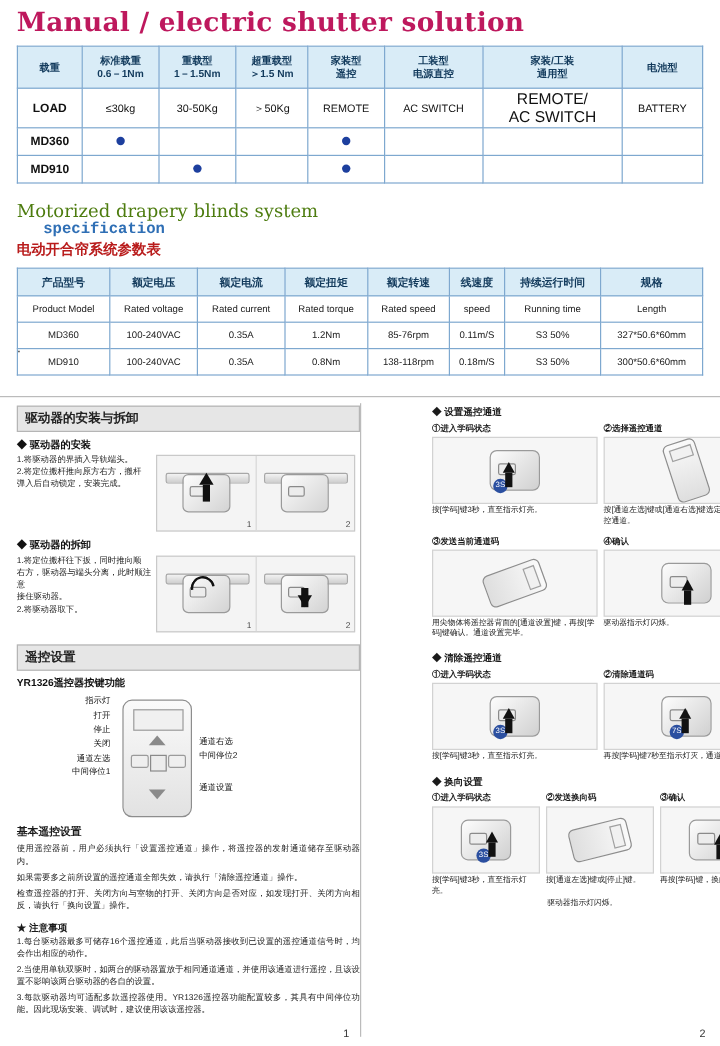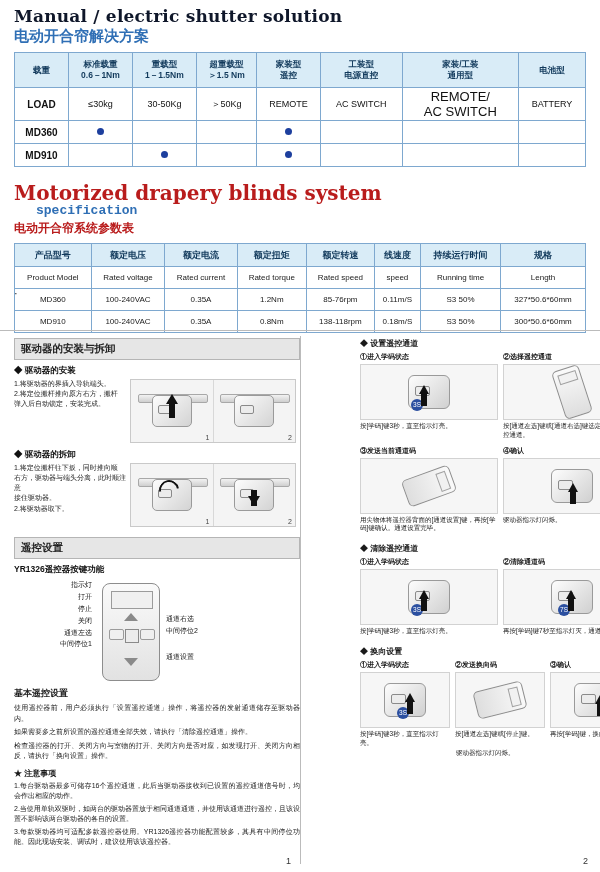--- a/index.html
+++ b/index.html
@@ -10,29 +10,29 @@
     color:#1a1a1a;
     position:relative;
     overflow:hidden;
   }
   .page{position:relative;width:600px;height:872px;}
 
   
   .top-sec{padding:6px 14px 0 14px;}
   .h-en{
     font-family:"DejaVu Serif", serif;
-    font-size:17px;font-weight:bold;color:#0f172a;letter-spacing:0.2px;
+    font-size:22px;font-weight:bold;color:#be185d;letter-spacing:0.2px;
   }
   .h-cn{
     font-size:15px;font-weight:bold;color:#2f6fb5;margin-top:1px;
     font-family:"DejaVu Sans", sans-serif;
   }
   .h2-en{
     font-family:"DejaVu Serif", serif;
-    font-size:20px;font-weight:bold;color:#b91c1c;
+    font-size:15px;font-weight:normal;color:#4d7c0f;
   }
   .h2-en2{
     font-family:Liberation Mono, monospace;
     font-size:13px;font-weight:bold;color:#2f6fb5;margin-left:22px;margin-top:-2px;
   }
   .h2-cn{font-size:12px;font-weight:bold;color:#b91c1c;margin-top:2px;}
 
   table.t1, table.t2{
     border-collapse:collapse;width:100%;margin-top:6px;
     font-size:8.5px;
@@ -185,21 +185,20 @@
   .pg-l{left:286px;}
   .pg-r{right:12px;}
 </style>
 </head>
 <body>
 
 <div class="page">
 
   <div class="top-sec">
     <div class="h-en">Manual / electric shutter solution</div>
-    <div class="h-cn">电动开合帘解决方案</div>
 
     <table class="t1">
       <thead>
         <tr>
           <th><span>载重</span></th>
           <th><span style="white-space:pre-line">标准载重
 0.6－1Nm</span></th>
           <th><span style="white-space:pre-line">重载型
 1－1.5Nm</span></th>
           <th><span style="white-space:pre-line">超重载型

